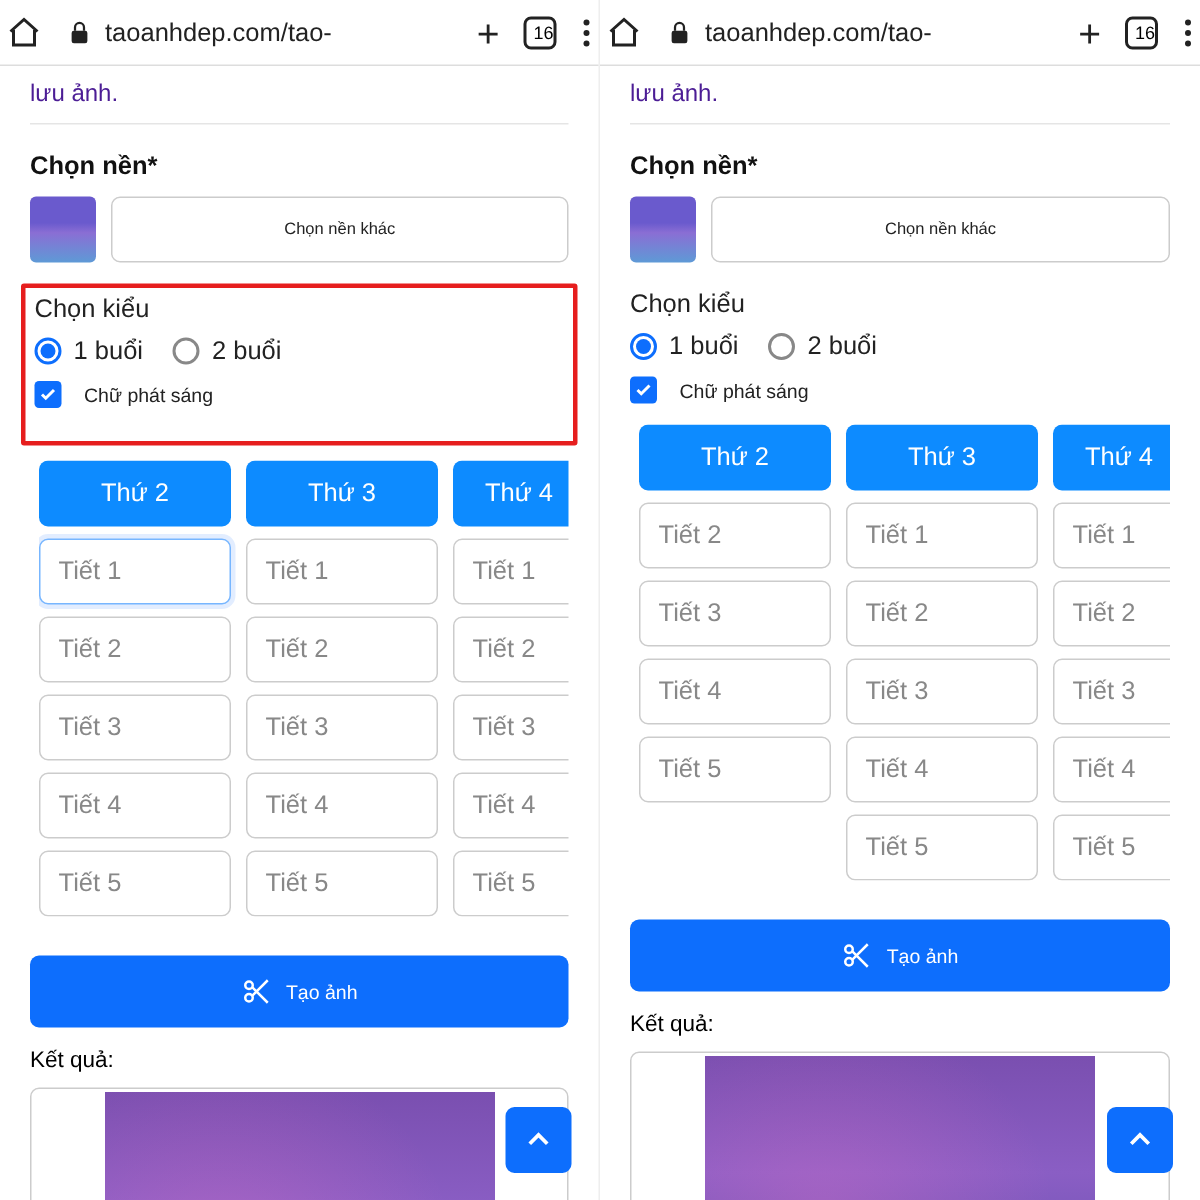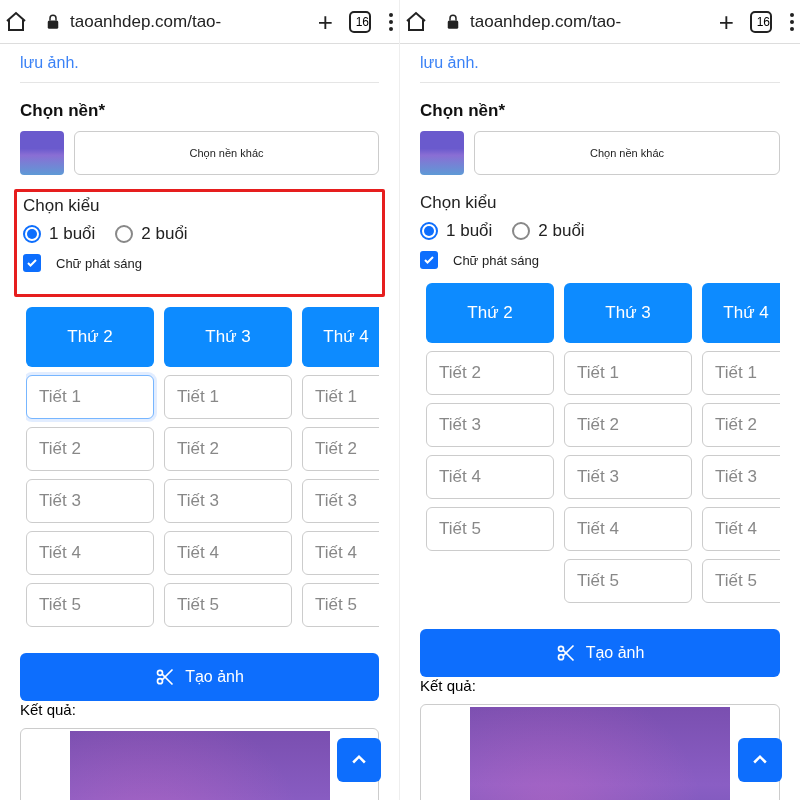--- a/index.html
+++ b/index.html
@@ -14,21 +14,21 @@
   .url-pill { flex:1; display:flex; align-items:center; gap:8px; font-size:17px; color:#222; overflow:hidden; white-space:nowrap; }
   .lock-icon svg { width:18px; height:18px; display:block; }
   .url-text { overflow:hidden; text-overflow:clip; white-space:nowrap; }
   .plus-icon { font-size:26px; font-weight:400; color:#222; line-height:1; }
   .tabcount { width:22px; height:22px; border:2px solid #222; border-radius:5px; display:flex; align-items:center; justify-content:flex-end; font-size:12px; font-weight:400; }
   .dots { display:flex; flex-direction:column; gap:3px; padding:0 2px; }
   .dots span { width:4px; height:4px; background:#222; border-radius:50%; display:block; }
 
   .content { padding:10px 20px 0 20px; }
 
-  .truncated-top { color:#3b82f6; font-size:16px; margin-bottom:10px; }
+  .truncated-top { color:#4c1d95; font-size:16px; margin-bottom:10px; }
 
   .hr { height:1px; background:#e5e5e5; margin:10px 0 18px 0; }
 
   .section-label { font-weight:700; font-size:17px; color:#111; margin-bottom:10px; }
 
   .bgrow { display:flex; align-items:center; gap:10px; margin-bottom:18px; }
   .thumb { width:44px; height:44px; border-radius:4px; background:linear-gradient(180deg,#6a5acd 0%, #6a5acd 40%, #8a6ed4 55%, #5e9ad6 100%); flex:none; }
   .choose-bg-btn { flex:1; height:44px; border:1px solid #ccc; border-radius:6px; background:#fff; display:flex; align-items:center; justify-content:center; font-size:11px; color:#222; }
 
   .style-label { font-size:17px; color:#222; margin-bottom:8px; }
@@ -40,28 +40,28 @@
   .check-row { display:flex; align-items:center; gap:15px; font-size:13px; color:#222; margin-bottom:14px; }
   .check-box { width:18px; height:18px; background:#0d6efd; border-radius:3px; display:flex; align-items:center; justify-content:center; }
   .check-box svg { width:12px; height:12px; }
 
   .red-box { border:3px solid #e61e1e; padding:4px 6px 8px 6px; margin:-4px -6px 10px -6px; border-radius:2px; }
 
   
   .sched { display:flex; gap:10px; overflow:hidden; margin-left:6px; }
   .col { width:128px; flex:none; display:flex; flex-direction:column; gap:8px; }
   .col.cut { width:88px; }
-  .day-btn { height:60px; background:#0d8bff; color:#fff; font-size:17px; display:flex; align-items:center; justify-content:center; border-radius:6px; }
+  .day-btn { height:44px; background:#0d8bff; color:#fff; font-size:17px; display:flex; align-items:center; justify-content:center; border-radius:6px; }
   .col.cut .day-btn { border-radius:6px 0 0 6px; }
   .slot { height:44px; border:1px solid #ccc; border-radius:6px; padding:0 12px; display:flex; align-items:center; font-size:17px; color:#888; background:#fff; }
   .slot.focused { border:1px solid #77b6ff; box-shadow:0 0 0 3px rgba(13,110,253,0.12); color:#888; }
   .slot.filled { color:#222; }
   .slot.red-outline { border:3px solid #e61e1e; padding:0 10px; border-radius:4px; }
 
-  .create-btn { margin:26px 0 0 0; height:48px; background:#0d6efd; color:#fff; border-radius:6px; display:flex; align-items:center; justify-content:center; font-size:16px; gap:10px; }
+  .create-btn { margin:26px 0 13px 0; height:48px; background:#0d6efd; color:#fff; border-radius:6px; display:flex; align-items:center; justify-content:center; font-size:13px; gap:10px; }
   .create-btn svg { width:20px; height:20px; }
 
   .result-label { font-size:15px; color:#000000; margin-bottom:10px; }
 
   .result-box { border:1px solid #ccc; border-radius:6px; height:120px; display:flex; align-items:flex-start; justify-content:center; padding-top:0; overflow:hidden; position:relative; }
   .result-img { width:260px; height:260px; margin-top:2px; background:
     radial-gradient(ellipse at 30% 40%, rgba(255,120,200,0.25), transparent 60%),
     linear-gradient(180deg,#7a4fb0 0%, #8a5ec4 30%, #6f52b3 55%, #364a7a 100%);
   }
 

